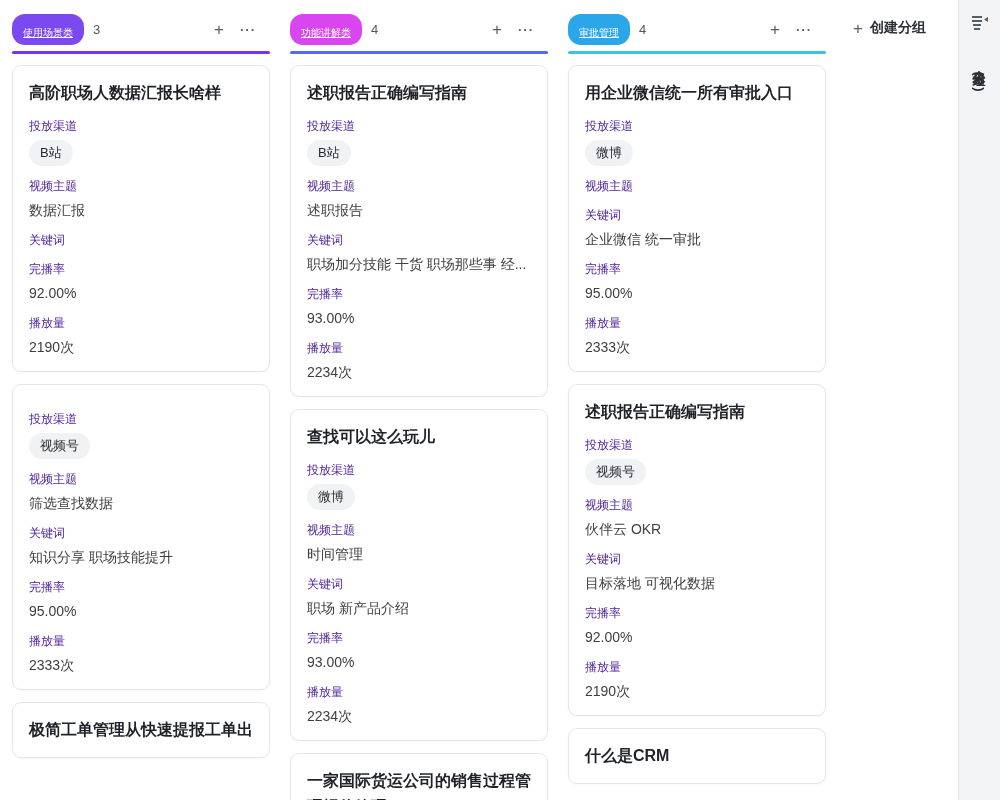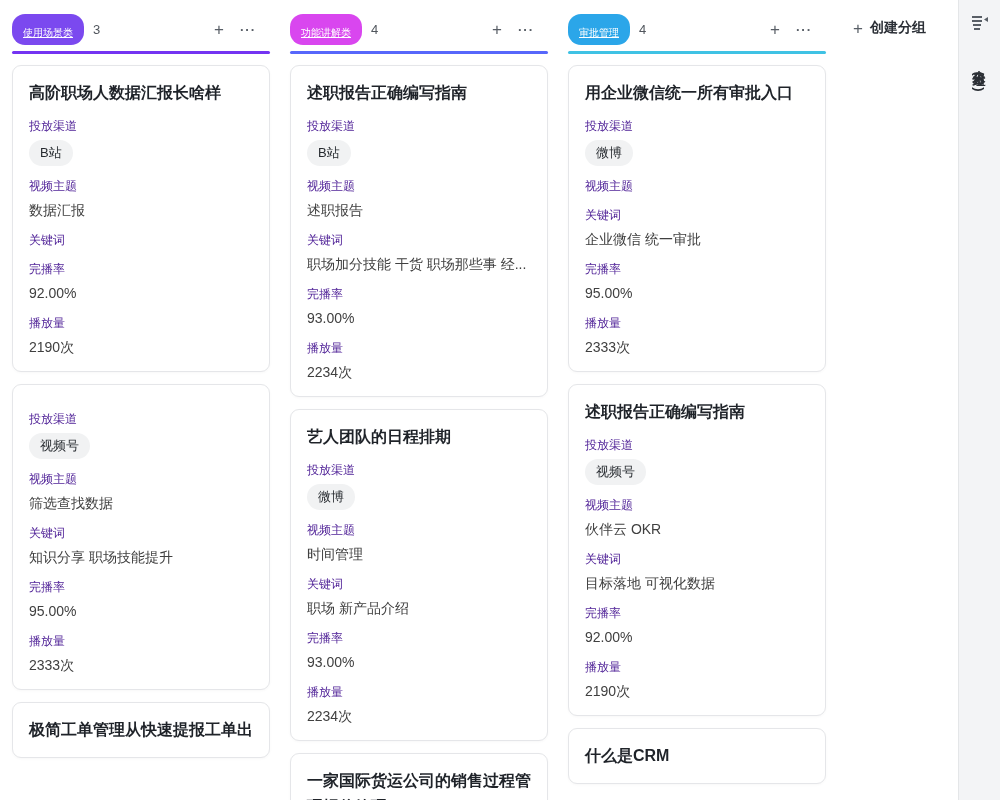--- a/index.html
+++ b/index.html
@@ -209,21 +209,21 @@
       <div class="field-label">完播率</div>
       <div class="field-value">93.00%</div>
     </div>
     <div>
       <div class="field-label">播放量</div>
       <div class="field-value">2234次</div>
     </div>
   </div>
 
   <div class="card">
-    <div class="card-title">艺人团队的日程排期</div>
+    <div class="card-title">查找可以这么玩儿</div>
     <div>
       <div class="field-label">投放渠道</div>
       <span class="tag">微博</span>
     </div>
     <div>
       <div class="field-label">视频主题</div>
       <div class="field-value">时间管理</div>
     </div>
     <div>
       <div class="field-label">关键词</div>

